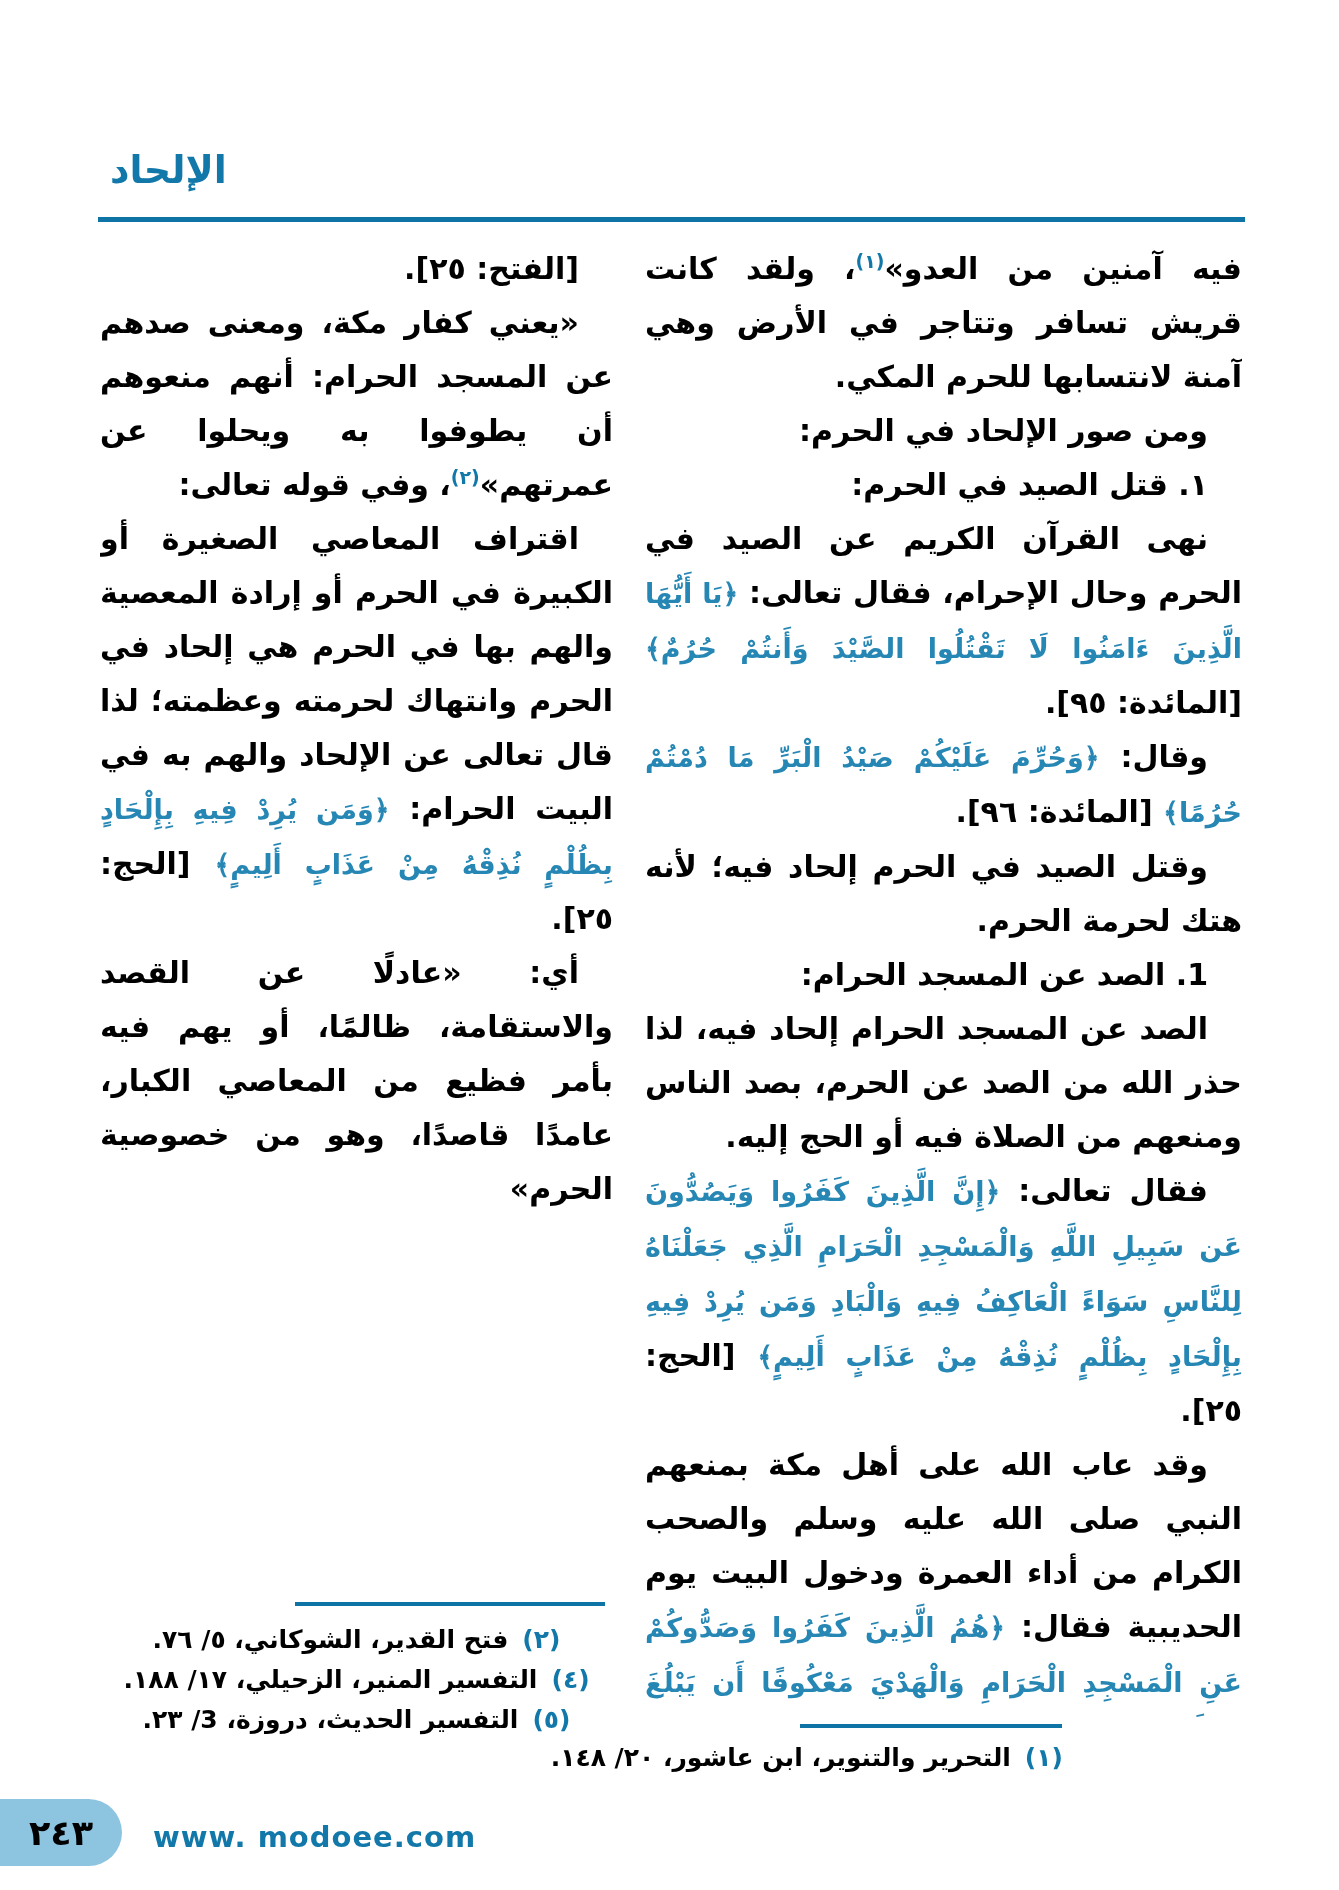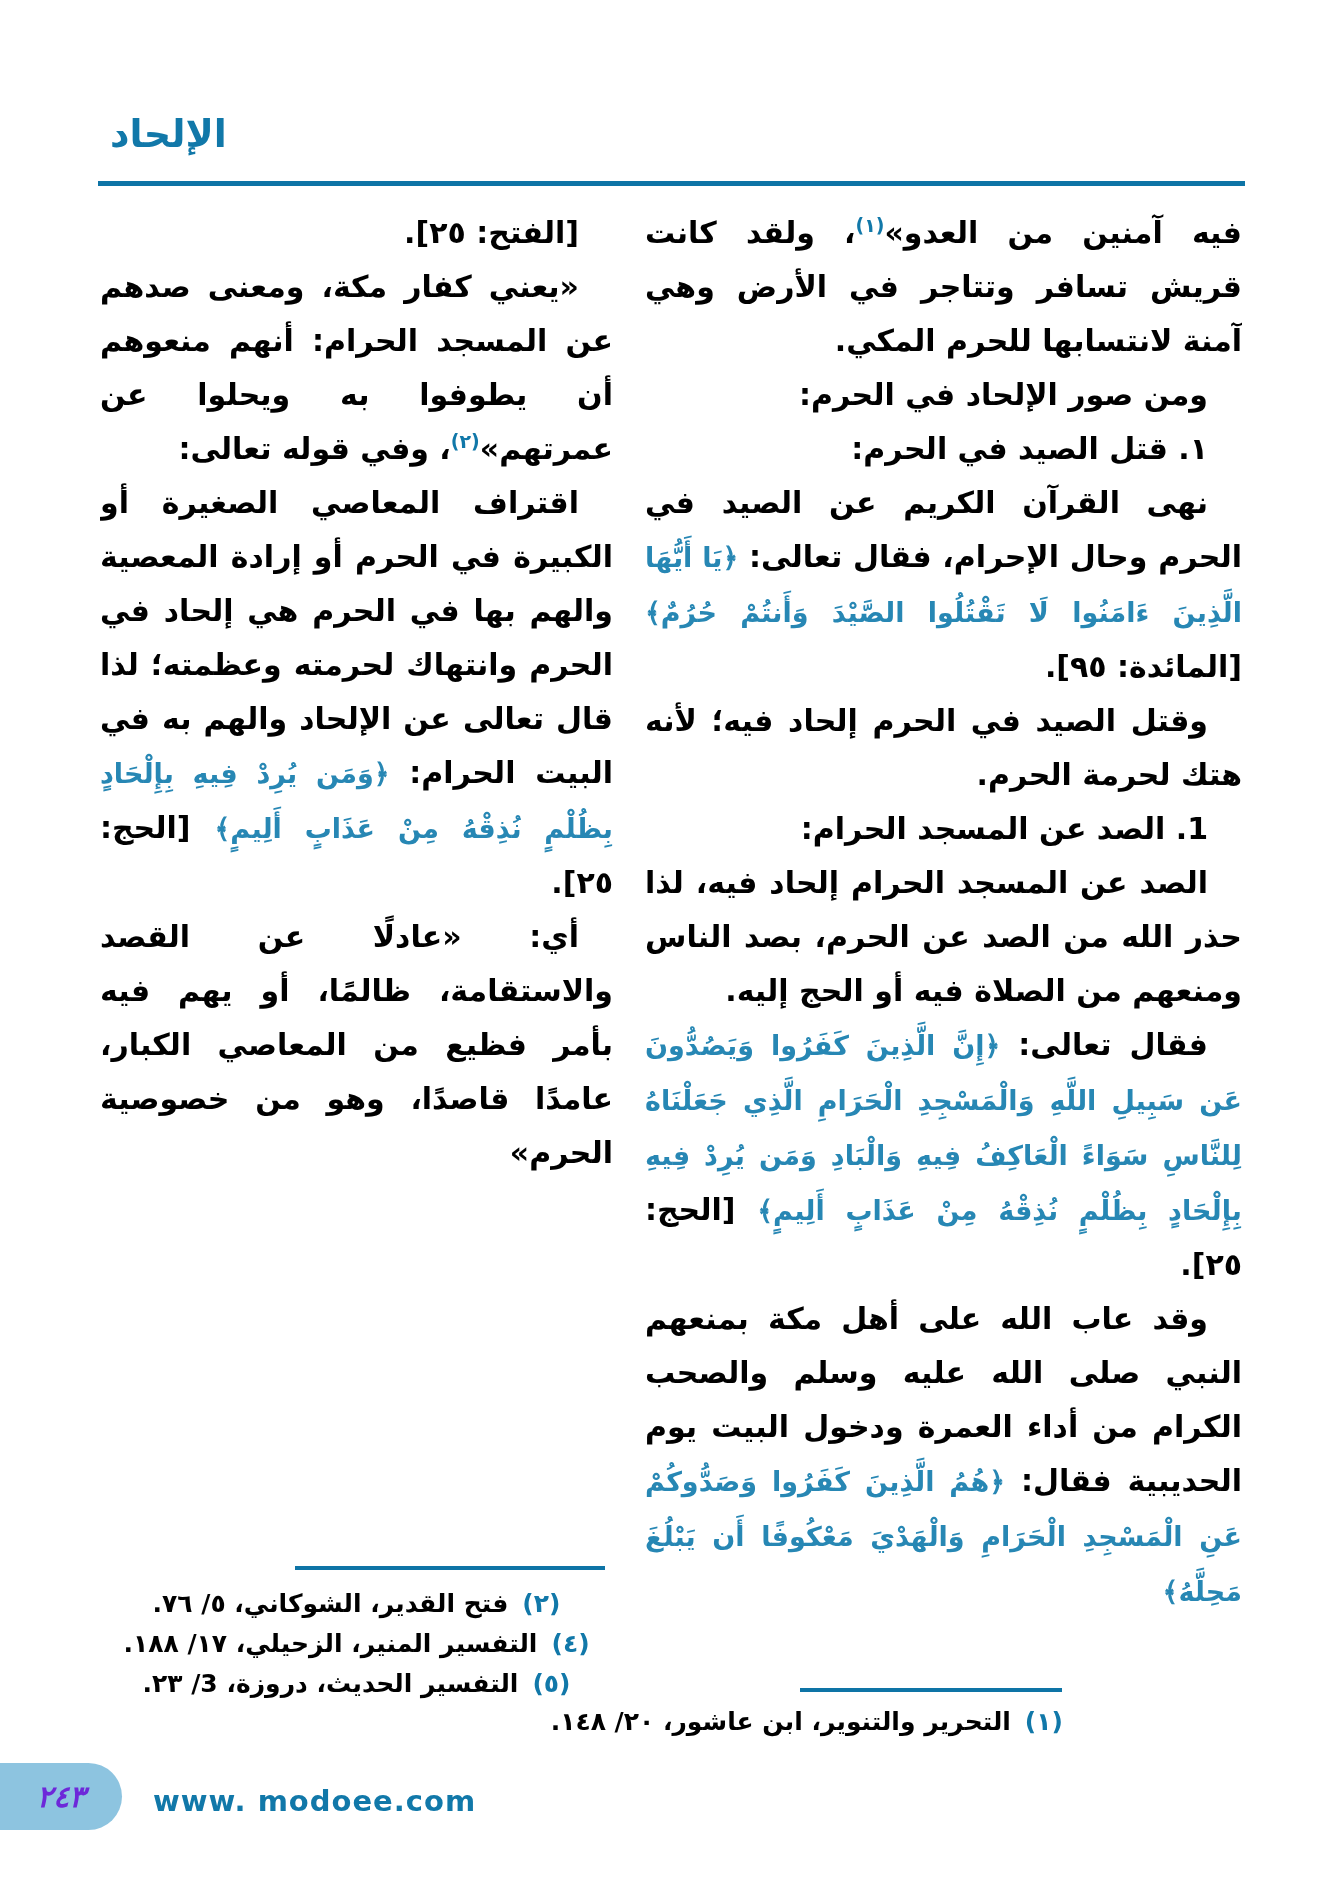--- a/index.html
+++ b/index.html
@@ -11,21 +11,21 @@
   }
   *{margin:0;padding:0;box-sizing:border-box;}
   html,body{width:1339px;height:1890px;}
   body{
     background:#ffffff;
     font-family:"DejaVu Sans",sans-serif;
     color:var(--ink);
     position:relative;
     overflow:hidden;
   }
-  .page{position:absolute;inset:0;background:#fff;}
+  .page{position:absolute;inset:0;background:#fff;margin-top:36px;}
 
   
   .header-title{
     position:absolute;left:110px;top:112px;
     font-size:38px;font-weight:bold;color:var(--accent);
     direction:rtl;
   }
   .header-rule{
     position:absolute;left:98px;top:181px;width:1147px;height:5px;
     background:var(--rule);
@@ -67,40 +67,41 @@
   .fn-row{white-space:nowrap;}
   .fn-num{color:var(--accent);margin-inline-end:14px;}
 
   
   .page-tab{
     position:absolute;left:0;top:1763px;width:122px;height:67px;
     background:var(--tab);
     border-radius:0 34px 34px 0;
     display:flex;align-items:center;justify-content:center;
   }
-  .page-tab span{color:#6d28d9;font-size:30px;font-weight:bold;font-style:italic;}
+  .page-tab span{color:#000000;font-size:35px;font-weight:bold;}
   .site{
     position:absolute;left:153px;top:1784px;
     color:var(--accent);font-size:29px;font-weight:bold;
     direction:ltr;letter-spacing:1px;text-align:center;
   }
 </style>
 </head>
 <body>
 
 <div class="page">
 
   <div class="header-title">الإلحاد</div>
   <div class="header-rule"></div>
 
   <section class="col col-right">
     <p class="para"><span class="seg body">فيه آمنين من العدو»</span><sup class="fnref">(١)</sup><span class="seg body">، ولقد كانت قريش تسافر وتتاجر في الأرض وهي آمنة لانتسابها للحرم المكي.</span></p>
     <p class="para indent"><span class="seg body">ومن صور الإلحاد في الحرم:</span></p>
     <p class="para indent"><span class="seg body">١. قتل الصيد في الحرم:</span></p>
     <p class="para indent"><span class="seg body">نهى القرآن الكريم عن الصيد في الحرم وحال الإحرام، فقال تعالى: </span><span class="seg quran">﴿يَا أَيُّهَا الَّذِينَ ءَامَنُوا لَا تَقْتُلُوا الصَّيْدَ وَأَنتُمْ حُرُمٌ﴾</span><span class="seg body"> [المائدة: ٩٥].</span></p>
+    <p class="para indent"><span class="seg body">وقال: </span><span class="seg quran">﴿وَحُرِّمَ عَلَيْكُمْ صَيْدُ الْبَرِّ مَا دُمْتُمْ حُرُمًا﴾</span><span class="seg body"> [المائدة: ٩٦].</span></p>
     <p class="para indent"><span class="seg body">وقتل الصيد في الحرم إلحاد فيه؛ لأنه هتك لحرمة الحرم.</span></p>
     <p class="para indent"><span class="seg body">1. الصد عن المسجد الحرام:</span></p>
     <p class="para indent"><span class="seg body">الصد عن المسجد الحرام إلحاد فيه، لذا حذر الله من الصد عن الحرم، بصد الناس ومنعهم من الصلاة فيه أو الحج إليه.</span></p>
     <p class="para indent"><span class="seg body">فقال تعالى: </span><span class="seg quran">﴿إِنَّ الَّذِينَ كَفَرُوا وَيَصُدُّونَ عَن سَبِيلِ اللَّهِ وَالْمَسْجِدِ الْحَرَامِ الَّذِي جَعَلْنَاهُ لِلنَّاسِ سَوَاءً الْعَاكِفُ فِيهِ وَالْبَادِ وَمَن يُرِدْ فِيهِ بِإِلْحَادٍ بِظُلْمٍ نُذِقْهُ مِنْ عَذَابٍ أَلِيمٍ﴾</span><span class="seg body"> [الحج: ٢٥].</span></p>
     <p class="para indent"><span class="seg body">وقد عاب الله على أهل مكة بمنعهم النبي صلى الله عليه وسلم والصحب الكرام من أداء العمرة ودخول البيت يوم الحديبية فقال: </span><span class="seg quran">﴿هُمُ الَّذِينَ كَفَرُوا وَصَدُّوكُمْ عَنِ الْمَسْجِدِ الْحَرَامِ وَالْهَدْيَ مَعْكُوفًا أَن يَبْلُغَ مَحِلَّهُ﴾</span></p>
   </section>
 
   <section class="col col-left">
     <p class="para indent"><span class="seg body">[الفتح: ٢٥].</span></p>
     <p class="para indent"><span class="seg body">«يعني كفار مكة، ومعنى صدهم عن المسجد الحرام: أنهم منعوهم أن يطوفوا به ويحلوا عن عمرتهم»</span><sup class="fnref">(٢)</sup><span class="seg body">، وفي قوله تعالى:</span></p>

